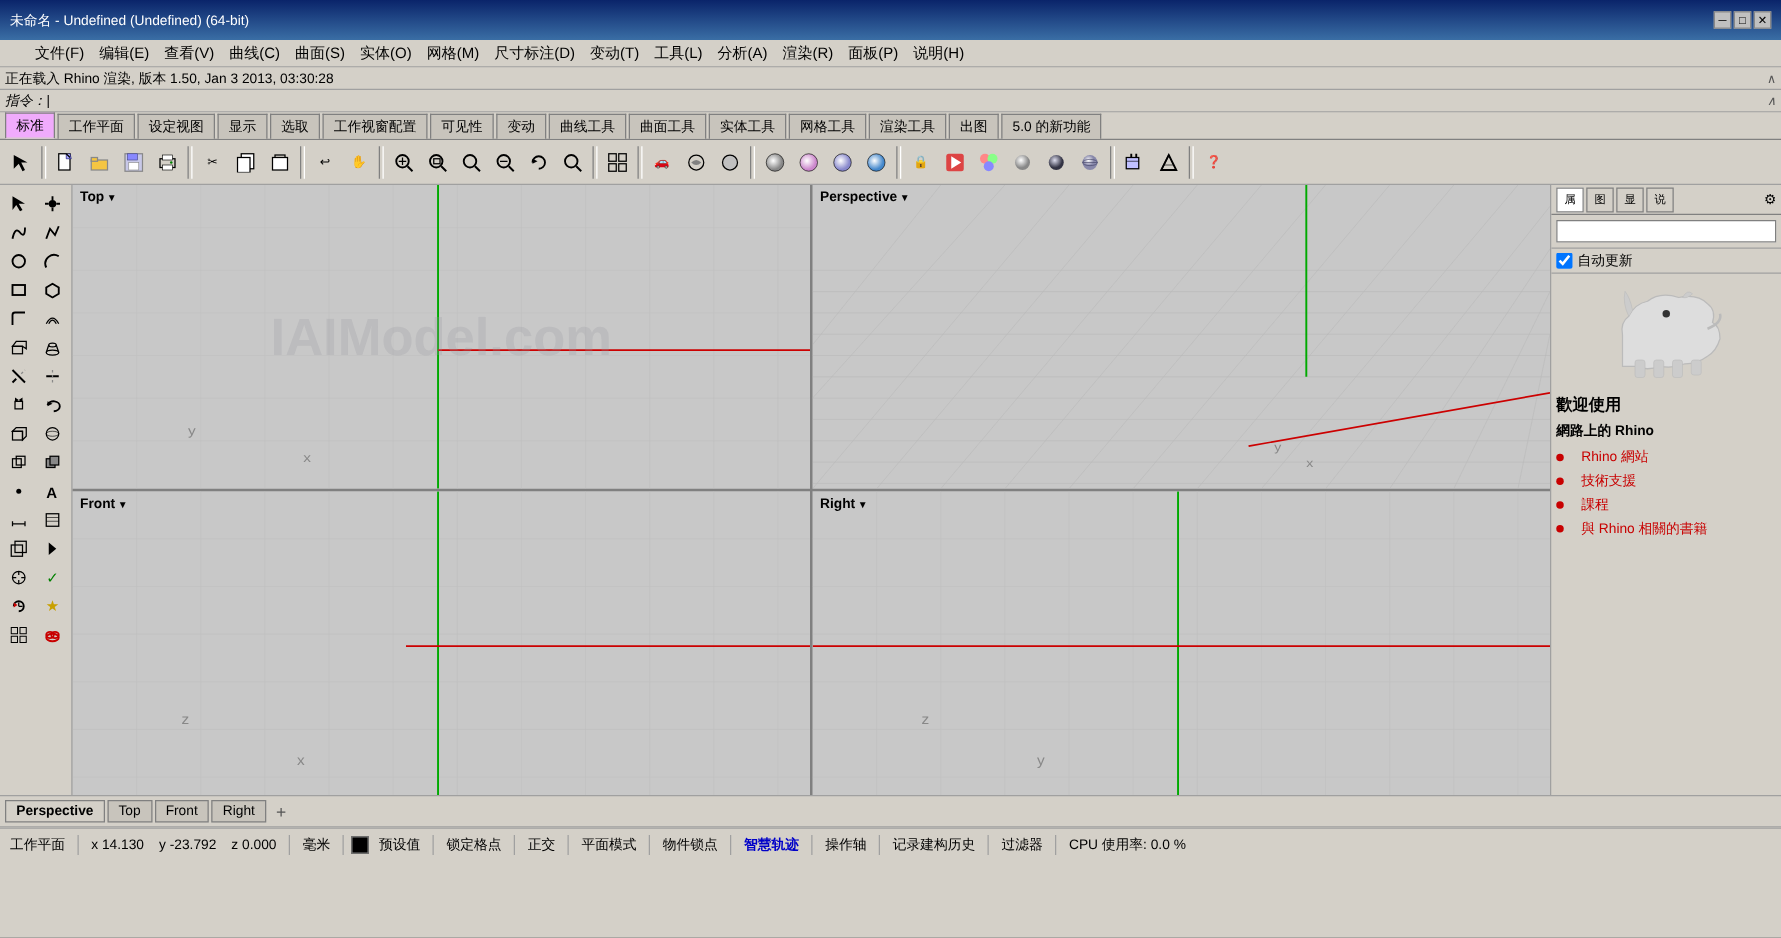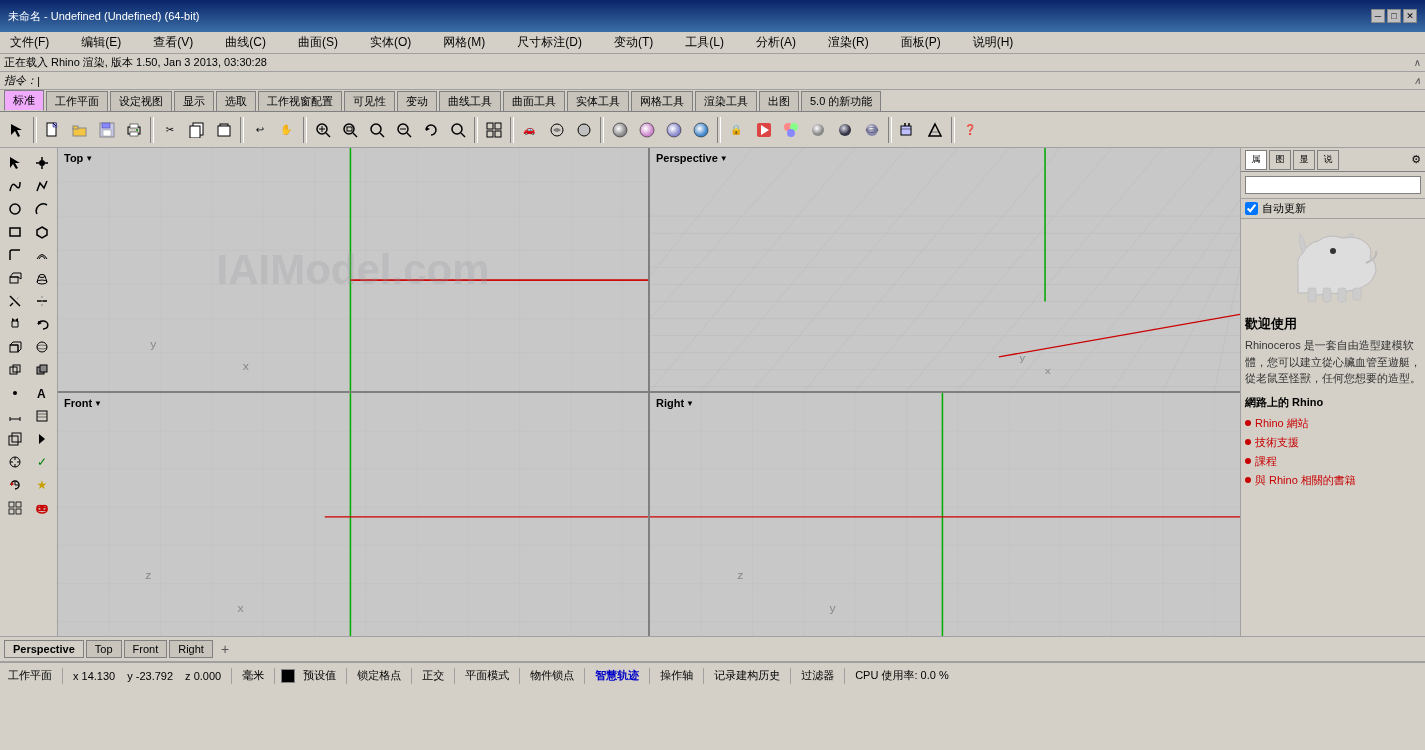--- a/index.html
+++ b/index.html
@@ -40,24 +40,23 @@
       cursor: pointer;
       color: #000;
     }
 
     
     #menu-bar {
       height: 22px;
       background: #d4d0c8;
       display: flex;
       align-items: center;
-      padding: 0 4px;
+      padding: 0 22px;
       border-bottom: 1px solid #a0a0a0;
       font-size: 12px;
-      gap: 20px;
     }
     .menu-item {
       padding: 2px 6px;
       cursor: pointer;
       white-space: nowrap;
     }
 
     
     #status-bar-top {
       height: 18px;
@@ -296,21 +295,21 @@
       color: #000;
       margin-bottom: 4px;
     }
 
     .link-item {
       font-size: 11px;
       color: #c80000;
       cursor: pointer;
       display: flex;
       align-items: center;
-      gap: 4px;
+      gap: 14px;
       margin: 2px 0;
     }
     .link-dot {
       width: 6px;
       height: 6px;
       background: #c80000;
       border-radius: 50%;
       flex-shrink: 0;
     }
 
@@ -1111,21 +1110,20 @@
         <rect x="45" y="65" width="8" height="14" rx="2" fill="#ccc" stroke="#bbb" stroke-width="0.5"></rect>
         <rect x="60" y="65" width="8" height="14" rx="2" fill="#ccc" stroke="#bbb" stroke-width="0.5"></rect>
         <rect x="75" y="65" width="8" height="12" rx="2" fill="#ccc" stroke="#bbb" stroke-width="0.5"></rect>
 
         <path d="M88,40 Q100,35 98,28" fill="none" stroke="#bbb" stroke-width="2"></path>
       </svg>
     </div>
 
     <div id="right-panel-rhino">
       <div id="welcome-text">歡迎使用</div>
-      <div id="welcome-desc">Rhinoceros 是一套自由造型建模软體，您可以建立從心臟血管至遊艇，從老鼠至怪獸，任何您想要的造型。</div>
       <div id="web-rhino-label">網路上的 Rhino</div>
       <div class="link-item">
         <span class="link-dot"></span>
         <span>Rhino 網站</span>
       </div>
       <div class="link-item">
         <span class="link-dot"></span>
         <span>技術支援</span>
       </div>
       <div class="link-item">

